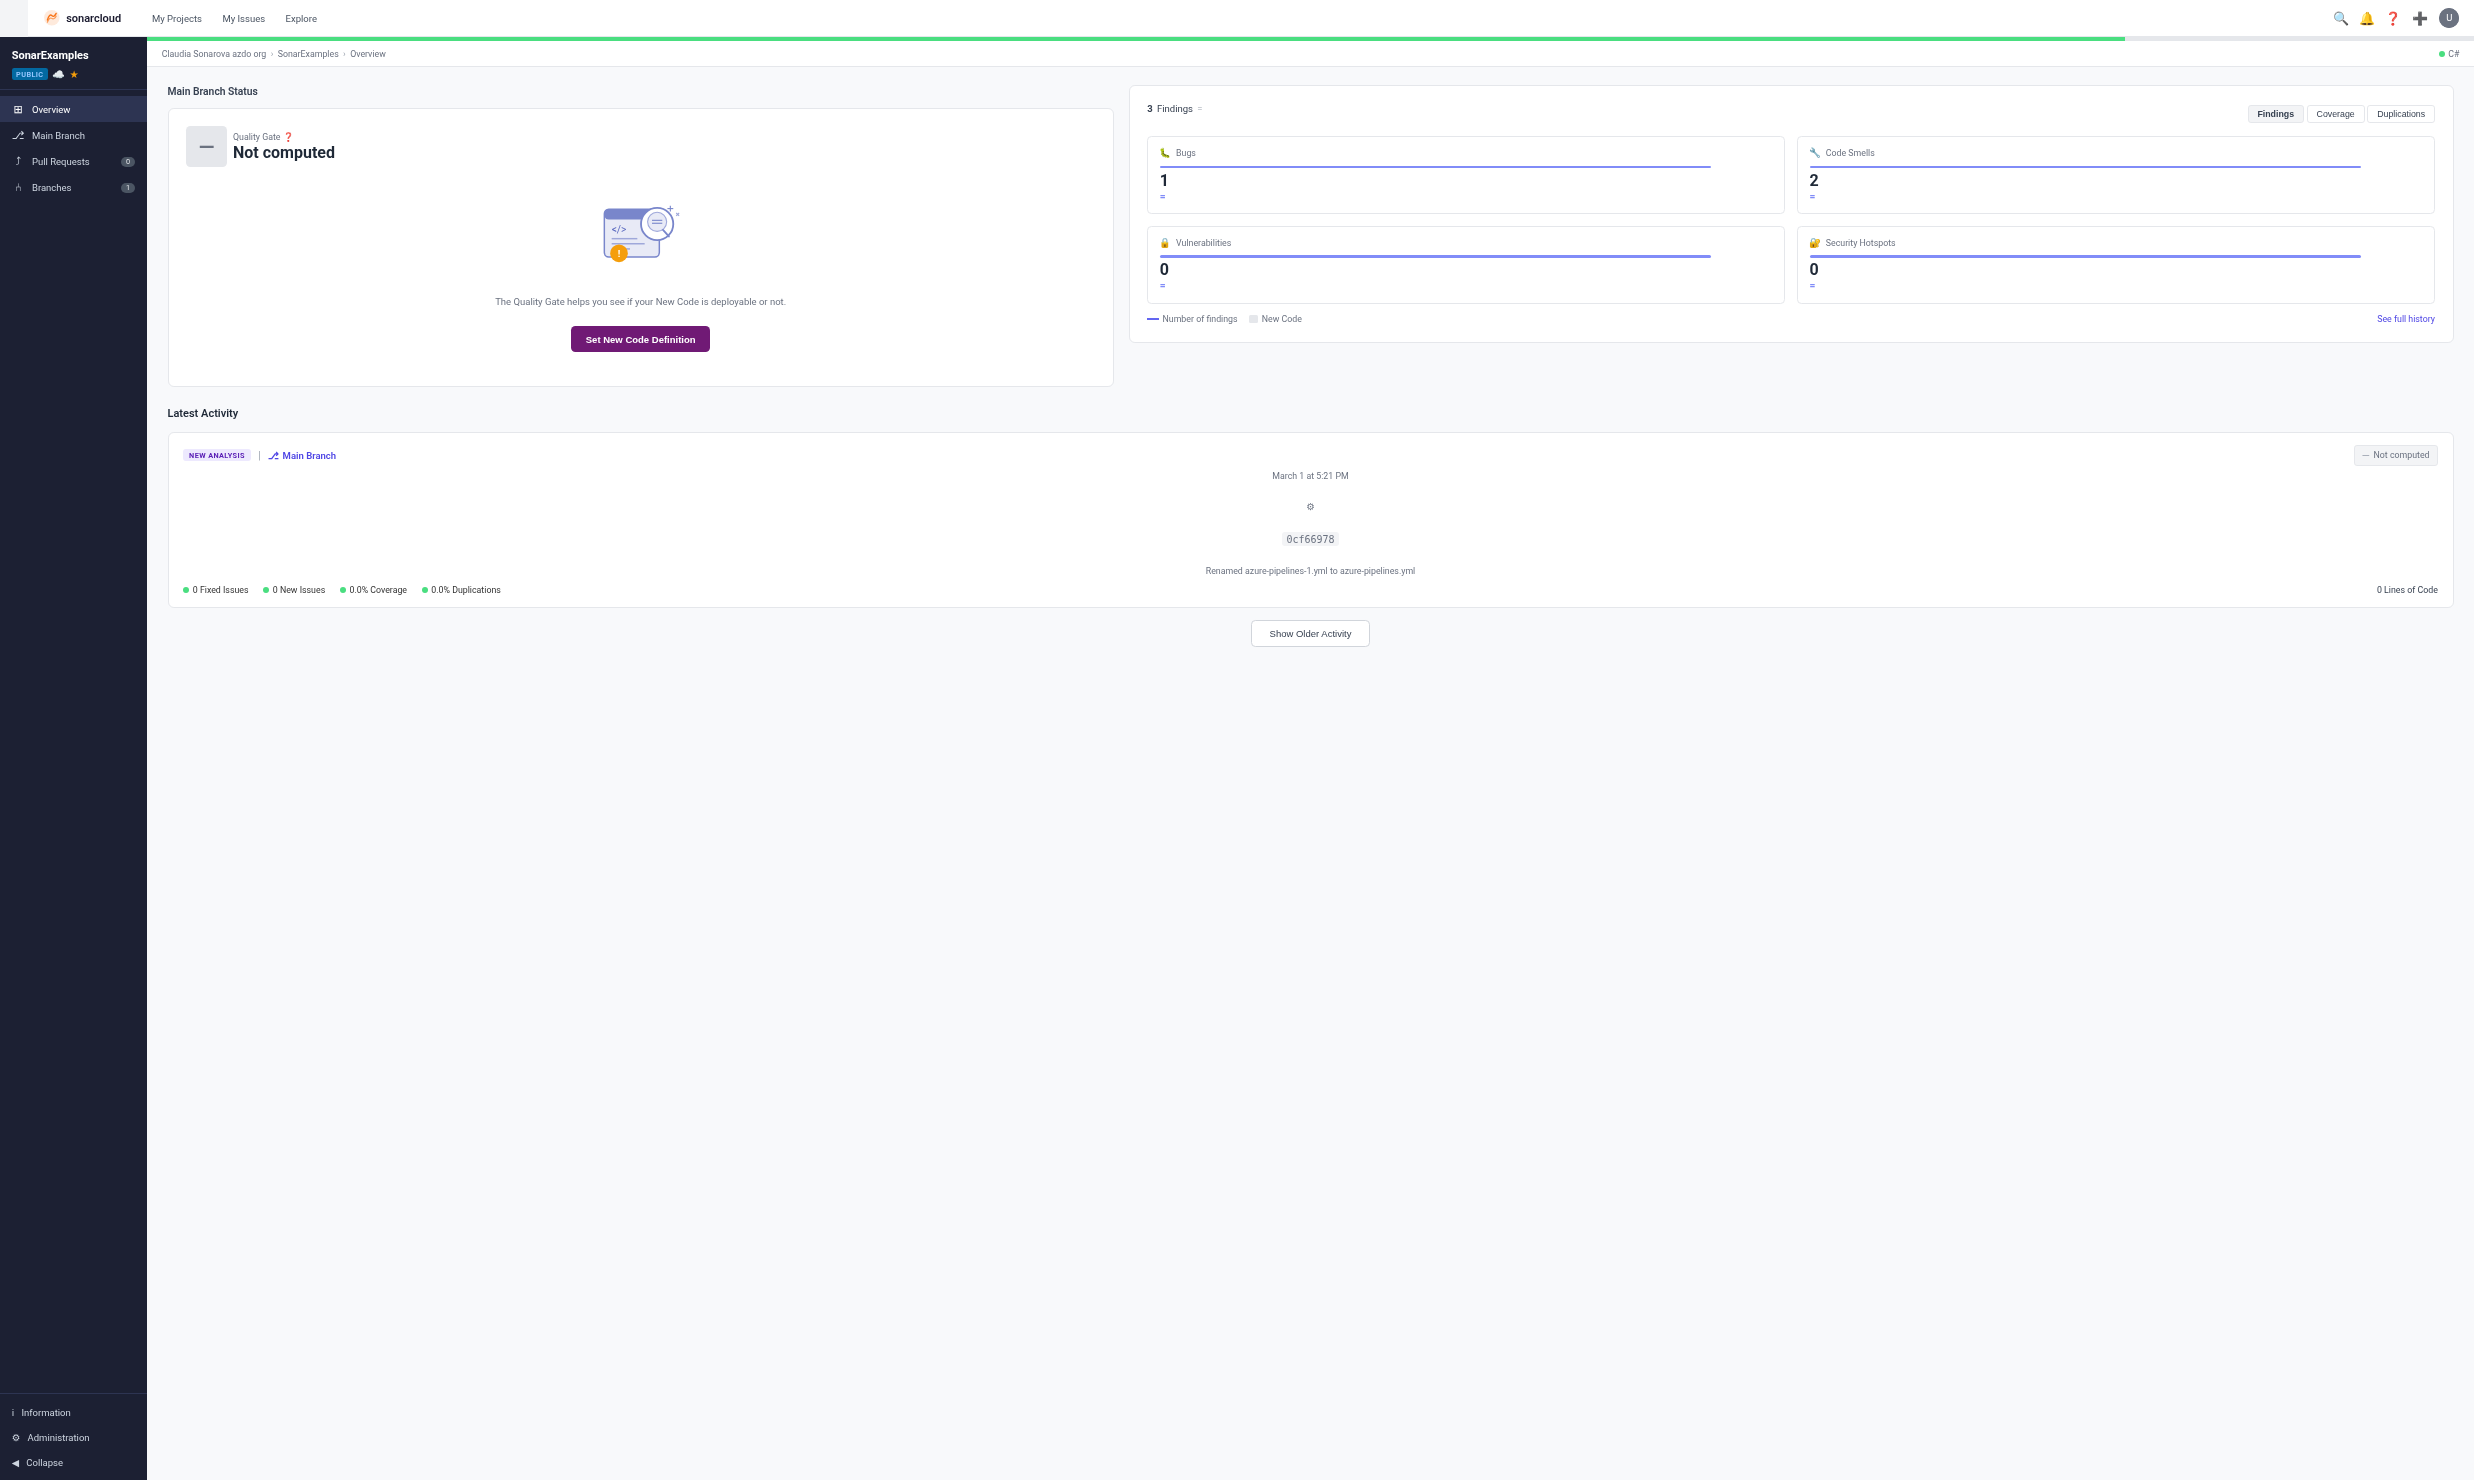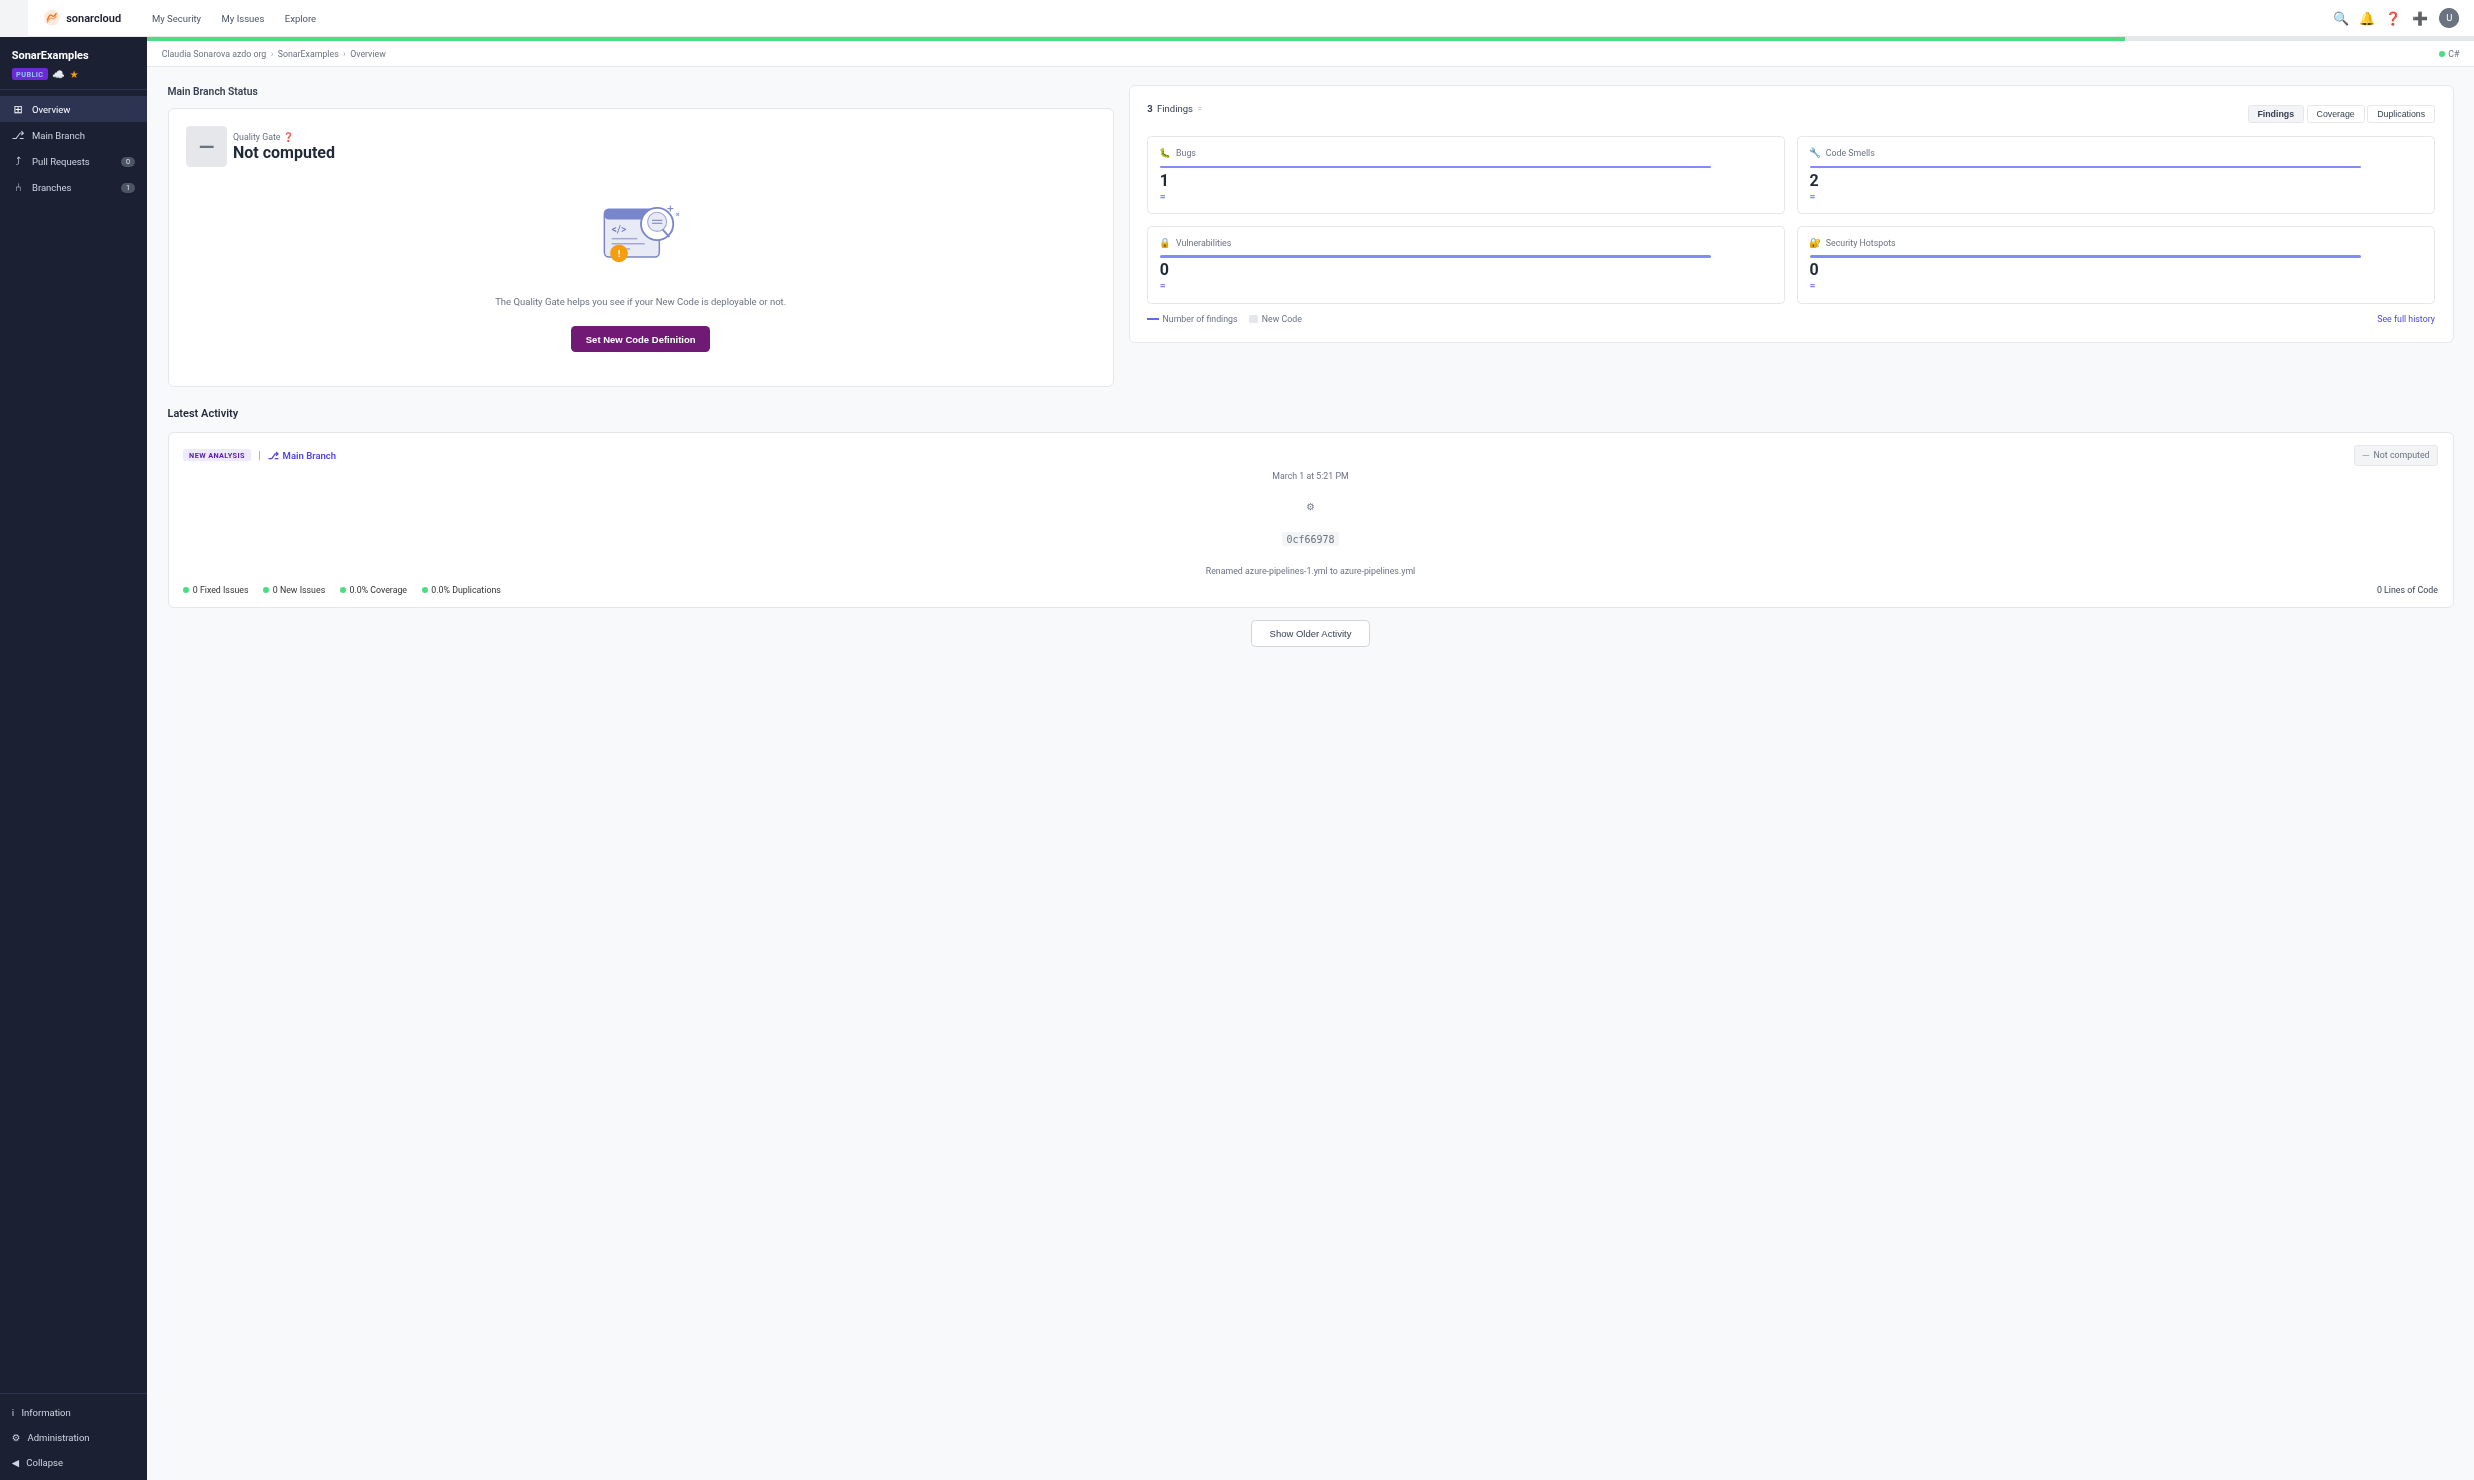--- a/index.html
+++ b/index.html
@@ -43,21 +43,21 @@
       flex-shrink: 0;
       overflow-y: auto;
     }
     .sidebar-project {
       padding: 11.7px 11.7px 8.8px;
       border-bottom: 0.7px solid #2d3452;
     }
     .sidebar-project-name { font-size: 11px; font-weight: 700; color: #fff; margin-bottom: 5.9px; }
     .sidebar-badges { display: flex; align-items: center; gap: 4.4px; }
     .badge-public {
-      background: #6d28d9; color: #93c5fd; font-size: 7.3px; font-weight: 700;
+      background: #0369a1; color: #93c5fd; font-size: 7.3px; font-weight: 700;
       padding: 1.5px 4.4px; border-radius: 2.2px; letter-spacing: 0.4px;
     }
     .badge-icon { font-size: 10.3px; }
     .badge-star { color: #f59e0b; font-size: 10.3px; }
 
     .sidebar-nav { flex: 1; padding: 5.9px 0; }
     .sidebar-nav-item {
       display: flex; align-items: center; gap: 7.3px;
       padding: 6.6px 11.7px; font-size: 9.5px; color: #cdd5e0;
       cursor: pointer; position: relative;
@@ -229,21 +229,21 @@
 <nav class="top-nav">
   <div class="top-nav-logo">
     <svg class="logo-icon" viewBox="0 0 32 32" fill="none">
       <circle cx="16" cy="16" r="14" fill="#f97316" opacity="0.15"></circle>
       <path d="M8 20 Q12 8 16 12 Q20 16 24 8" stroke="#f97316" stroke-width="2.5" fill="none" stroke-linecap="round"></path>
       <path d="M8 24 Q12 14 16 17 Q20 20 24 13" stroke="#f97316" stroke-width="2" fill="none" stroke-linecap="round" opacity="0.7"></path>
     </svg>
     <span class="logo-text">sonarcloud</span>
   </div>
   <div class="top-nav-links">
-    <a class="top-nav-link">My Security</a>
+    <a class="top-nav-link">My Projects</a>
     <a class="top-nav-link">My Issues</a>
     <a class="top-nav-link">Explore</a>
   </div>
   <div class="top-nav-right">
     <button class="nav-icon-btn">🔍</button>
     <button class="nav-icon-btn">🔔</button>
     <button class="nav-icon-btn">❓</button>
     <button class="nav-icon-btn">➕</button>
     <div class="nav-avatar">
       <svg width="20.5" height="20.5" viewBox="0 0 28 28">

